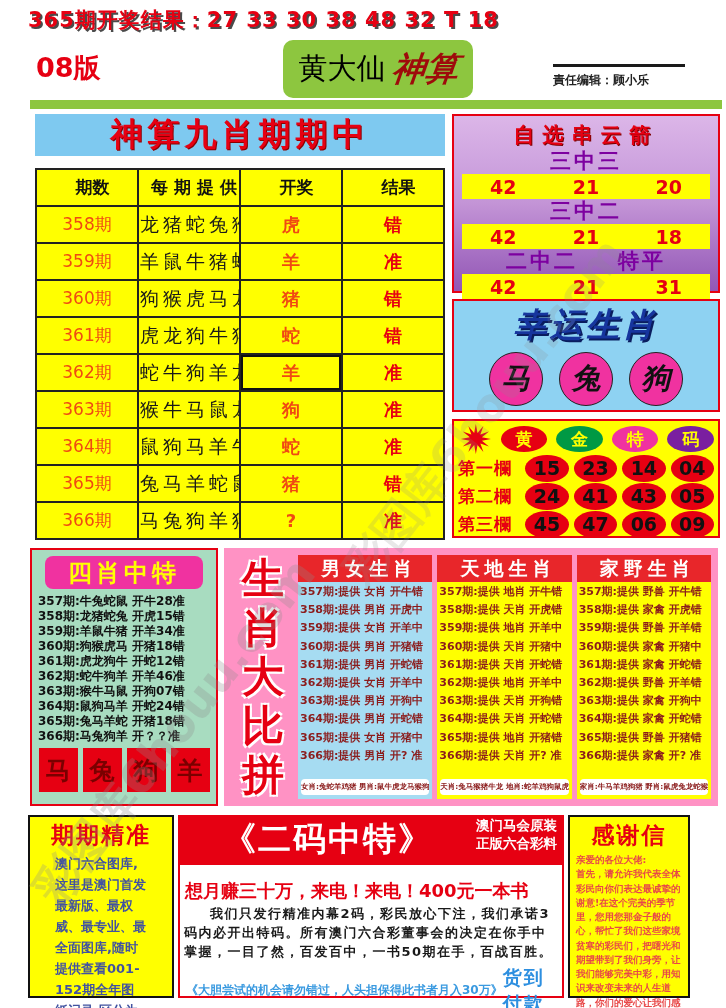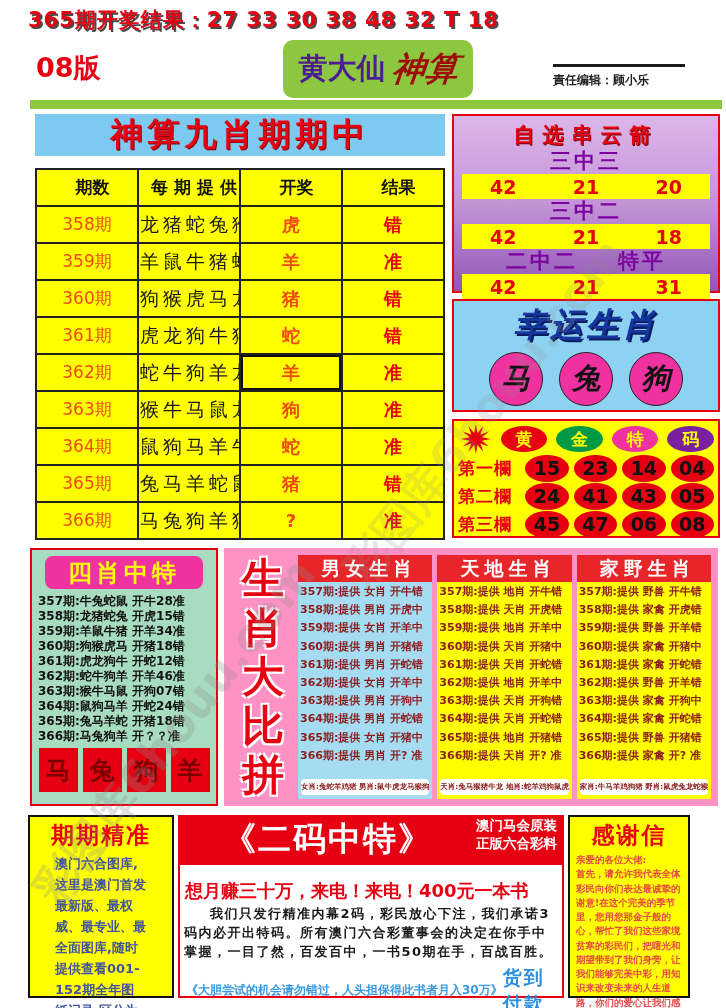--- a/index.html
+++ b/index.html
@@ -5,21 +5,21 @@
   html,body{margin:0;padding:0;background:#fff;}
   body{font-family:"DejaVu Sans","Liberation Sans",sans-serif;}
   #page{position:relative;width:726px;height:1008px;background:#fff;overflow:hidden;}
 
   
   .topbar{position:absolute;left:28px;top:6px;font-size:21px;font-weight:bold;color:#e60012;
     text-shadow:2px 2px 0 #4a4a4a;letter-spacing:1px;white-space:nowrap;}
   .edition{position:absolute;left:36px;top:50px;font-size:27px;font-weight:bold;color:#e60012;}
   .title-box{position:absolute;left:283px;top:40px;width:190px;height:58px;background:#8dc63f;
     border-radius:10px;display:flex;align-items:center;justify-content:center;gap:6px;}
-  .brand{color:#4c1d95;font-size:29px;font-weight:bold;}
+  .brand{color:#000000;font-size:29px;font-weight:normal;}
   .brand-script{color:#9e0b0b;font-size:33px;font-weight:bold;font-style:italic;transform:skewX(-6deg);}
   .editor-line{position:absolute;left:553px;top:64px;width:132px;border-top:3px solid #1a1a1a;}
   .editor{position:absolute;left:553px;top:72px;font-size:12px;color:#222;font-weight:bold;}
   .green-bar{position:absolute;left:30px;top:100px;width:692px;height:9px;background:#8dc63f;}
 
   
   .nz-banner{position:absolute;left:35px;top:114px;width:410px;height:42px;background:#7ec9f0;
     display:flex;align-items:center;justify-content:center;color:#e60012;font-size:32px;font-weight:bold;
     letter-spacing:5px;text-shadow:1px 1px 0 #8a0000;}
   table.nz{position:absolute;left:35px;top:168px;width:410px;border-collapse:collapse;table-layout:fixed;}
@@ -266,21 +266,21 @@
           <span class="g-num">24</span>
           <span class="g-num">41</span>
           <span class="g-num">43</span>
           <span class="g-num">05</span>
         </div>
         <div class="g-row">
           <span class="g-label">第三欄</span>
           <span class="g-num">45</span>
           <span class="g-num">47</span>
           <span class="g-num">06</span>
-          <span class="g-num">08</span>
+          <span class="g-num">09</span>
         </div>
       </div>
   </div>
 
   <div class="four-box">
     <div class="four-title">四肖中特</div>
     <div class="four-rows" id="four-rows">
         <div class="four-row">357期:牛兔蛇鼠 开牛28准</div>
         <div class="four-row">358期:龙猪蛇兔 开虎15错</div>
         <div class="four-row">359期:羊鼠牛猪 开羊34准</div>

